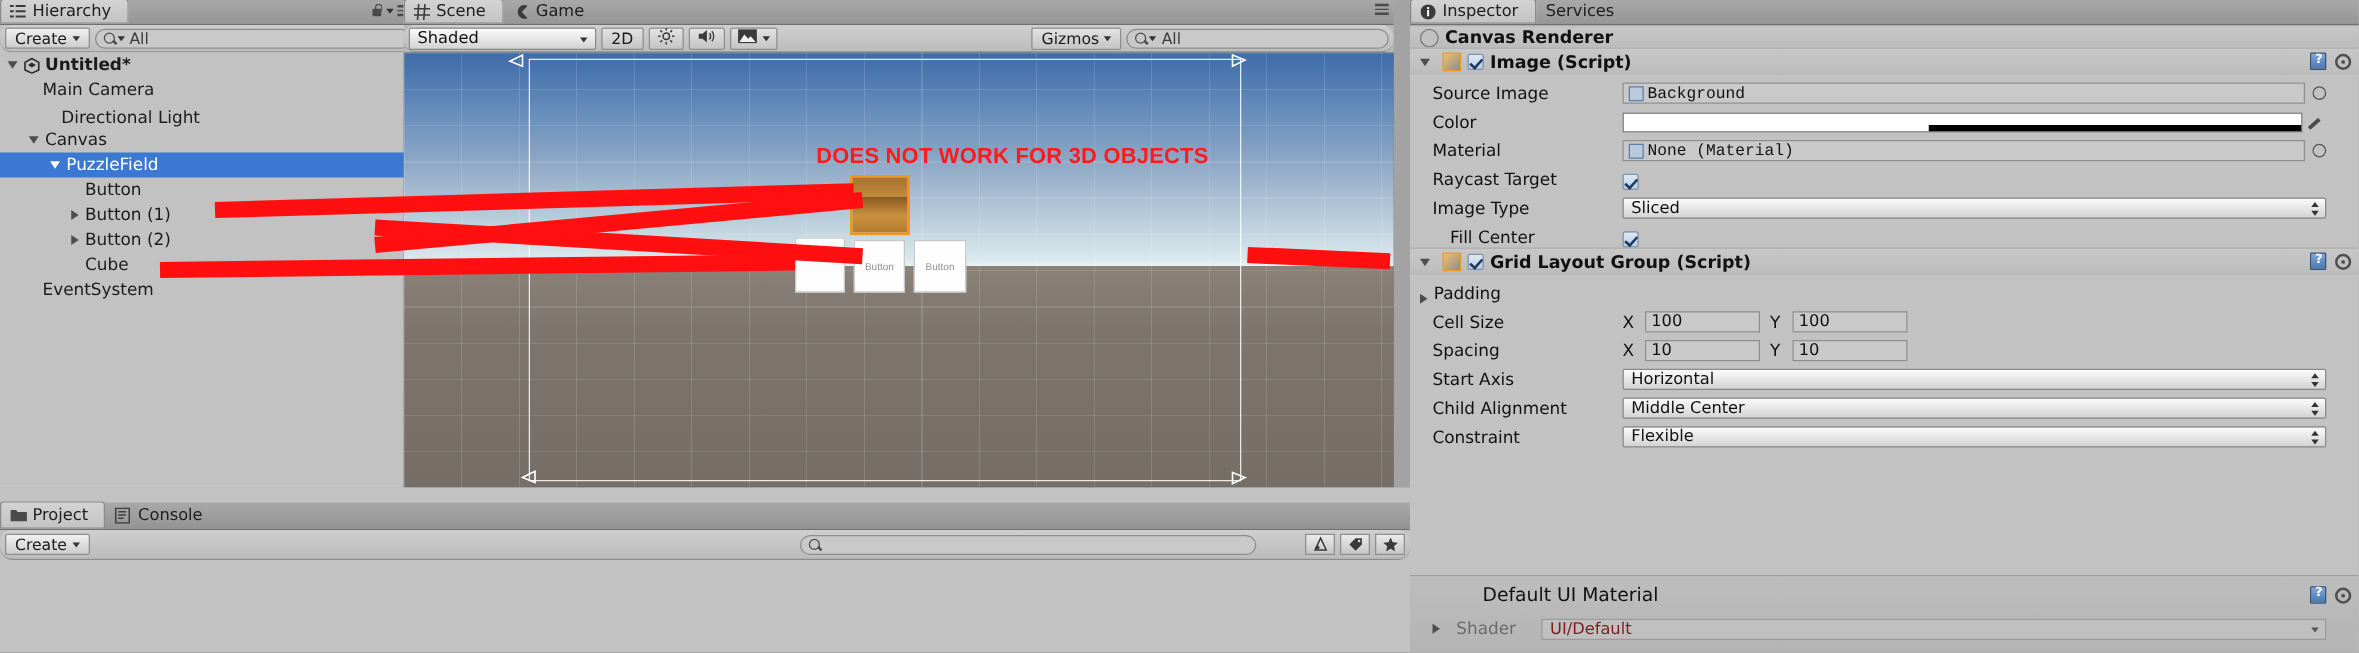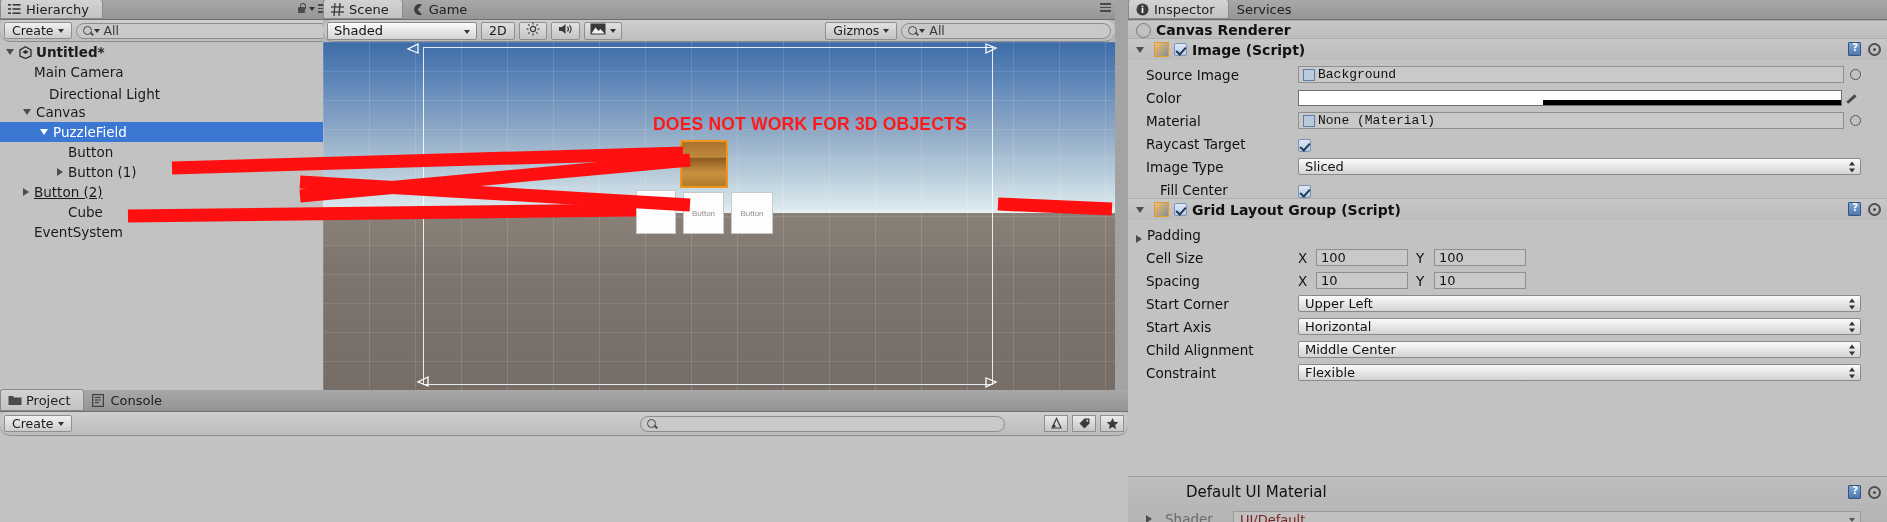--- a/index.html
+++ b/index.html
@@ -194,40 +194,40 @@
   .numfield{
     height:17px; width:92px; background:#c9c9c9; border:1px solid #8f8f8f;
     display:flex; align-items:center; padding:0 4px; font-size:13px; color:#111;
   }
   .axis{ width:14px; flex:none; font-size:13.5px; }
   .circ{ width:11px;height:11px;border:1.6px solid #555;border-radius:50%;flex:none;}
   .picker{ width:13px;height:13px; position:relative; flex:none;}
   .picker:before{content:"";position:absolute;left:0;bottom:1px;width:11px;height:2.5px;background:#4a4a4a;transform:rotate(-42deg);transform-origin:left bottom;}
 
   .matfooter{
-    position:absolute; left:0; right:0; bottom:0; height:46px;
+    position:absolute; left:0; right:0; bottom:0; height:62px;
     background:linear-gradient(to bottom,#bdbdbd,#b4b4b4);
     border-top:1px solid #9e9e9e;
   }
   .matname{
     height:30px; display:flex; align-items:center; padding-left:58px;
     font-size:15px; color:#111; position:relative;
   }
   .shaderrow{ height:24px; display:flex; align-items:center; padding-left:18px; gap:8px; }
   .shaderlbl{ color:#6b6b6b; font-size:13.5px; width:60px;}
   .shaderval{
     flex:1; height:17px; background:#c0c0c0; border:1px solid #9a9a9a;
     display:flex;align-items:center;padding:0 6px;font-size:13px;color:#7f1d1d; position:relative; margin-right:26px;
   }
   .shaderval .dn{ position:absolute; right:5px; top:6px; width:0;height:0;
     border-left:3.5px solid transparent;border-right:3.5px solid transparent;border-top:4px solid #555;}
 
   
   #bottombar{ left:0; top:390px; width:1128px; height:132px; background:#c2c2c2; }
-  #bottombar .tabstrip{ background:linear-gradient(to bottom,#a8a8a8,#949494); }
+  #bottombar .tabstrip{ background:linear-gradient(to bottom,#a8a8a8,#949494);margin-top:12px; }
   #bottombar .toolrow{ background:linear-gradient(to bottom,#cfcfcf,#bbbbbb); }
   .iconbtn{
     width:24px;height:17px; background:linear-gradient(to bottom,#eaeaea,#c6c6c6);
     border:1px solid #8f8f8f; display:flex;align-items:center;justify-content:center;
     font-size:12px;color:#3a3a3a;
   }
 </style>
 </head>
 <body>
 
@@ -297,21 +297,21 @@
           <span>PuzzleField</span>
         </div>
         <div class="hrow" style="padding-left: 57px;">
           <span class="arrow blank"></span>
           <span>Button</span>
         </div>
         <div class="hrow" style="padding-left: 57px;">
           <span class="arrow"></span>
           <span>Button (1)</span>
         </div>
-        <div class="hrow" style="padding-left: 23px; text-decoration: underline;">
+        <div class="hrow" style="padding-left: 57px;">
           <span class="arrow"></span>
           <span>Button (2)</span>
         </div>
         <div class="hrow" style="padding-left: 57px;">
           <span class="arrow blank"></span>
           <span>Cube</span>
         </div>
         <div class="hrow" style="padding-left: 23px;">
           <span class="arrow blank"></span>
           <span>EventSystem</span>
@@ -614,32 +614,20 @@
             <span class="numfield">
               <span>10</span>
             </span>
             <span class="axis" style="margin-left:4px">Y</span>
             <span class="numfield">
               <span>10</span>
             </span>
           </div>
         </div>
         <div class="frow">
-          <span class="flabel">Start Corner</span>
-          <div class="fval">
-            <div class="dropdown">
-              <span>Upper Left</span>
-              <span class="updown">
-                <i></i>
-                <i></i>
-              </span>
-            </div>
-          </div>
-        </div>
-        <div class="frow">
           <span class="flabel">Start Axis</span>
           <div class="fval">
             <div class="dropdown">
               <span>Horizontal</span>
               <span class="updown">
                 <i></i>
                 <i></i>
               </span>
             </div>
           </div>

